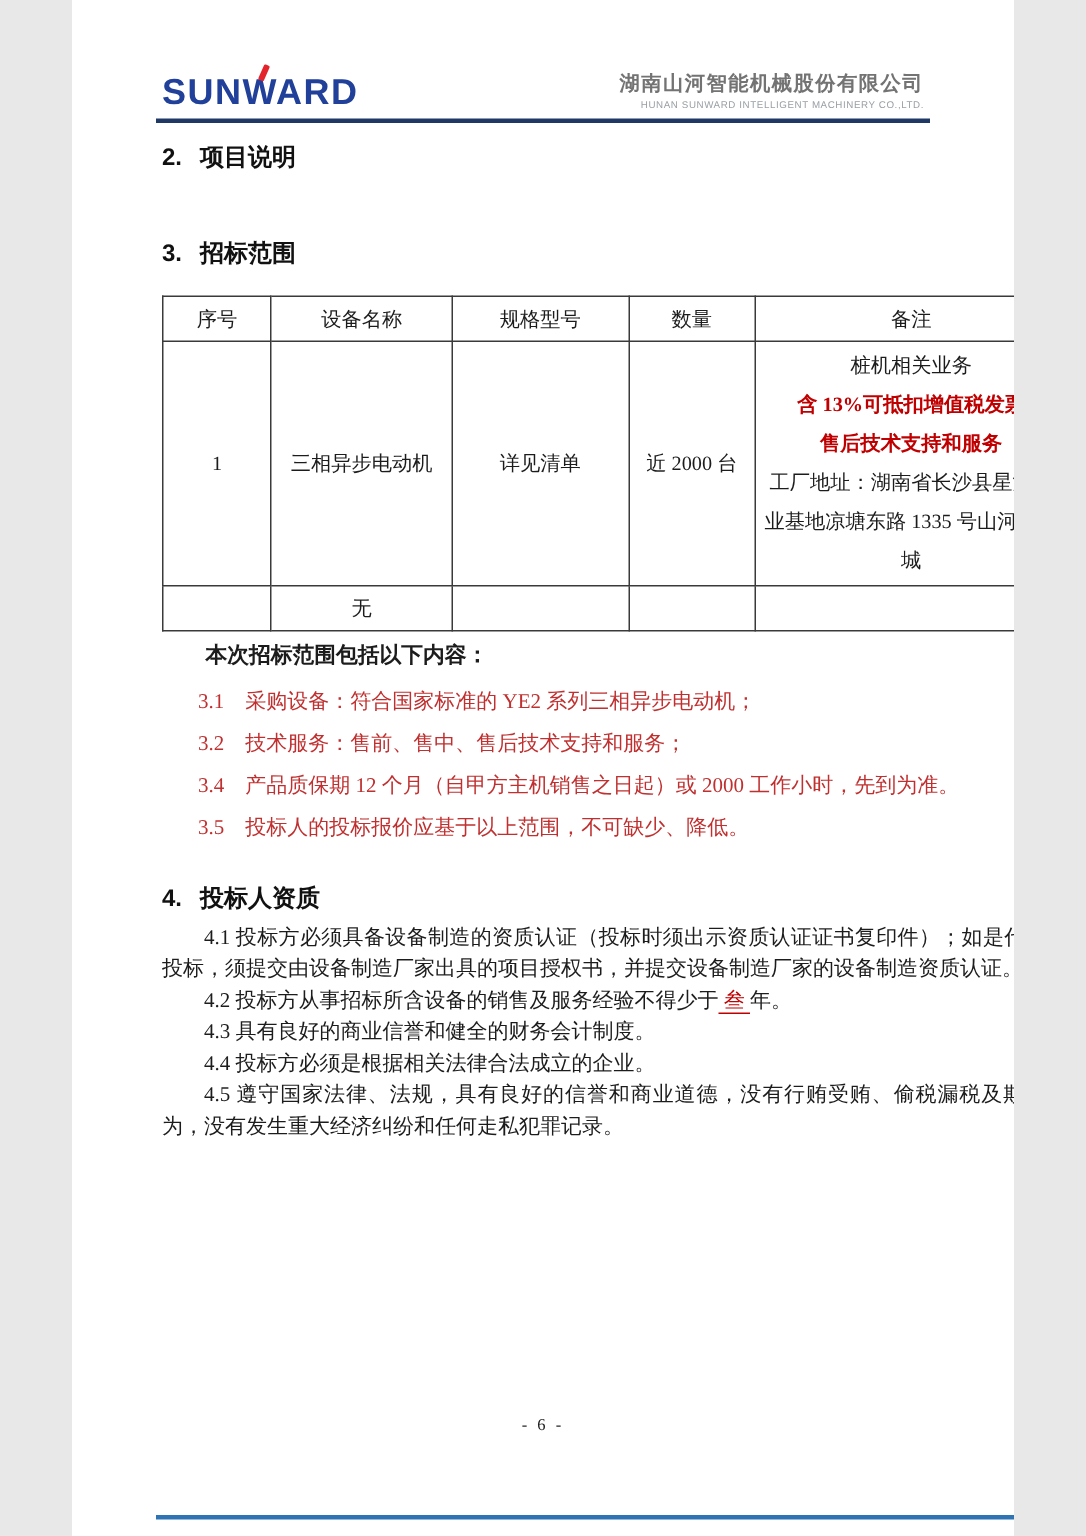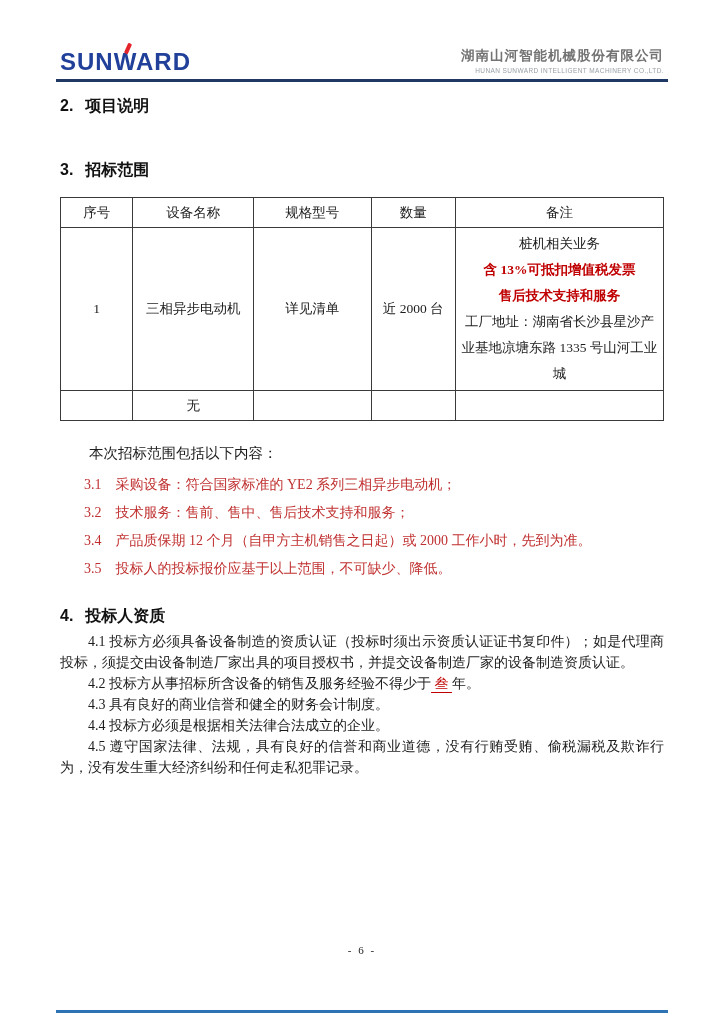--- a/index.html
+++ b/index.html
@@ -1,18 +1,18 @@
 <!DOCTYPE html>
 <html><head>
 <meta charset="utf-8">
 <style>
   * { margin:0; padding:0; box-sizing:border-box; }
   html,body { background:#e8e8e8; }
   .page {
-    width:724px; height:1024px; position:relative; background:#ffffff;
+    width:628px; height:1024px; position:relative; background:#ffffff;
     font-family:"Liberation Serif", serif; color:#1c1c1c; overflow:hidden;
     margin:0 auto;
   }
   .content { margin:0 60px; width:604px; }
 
   
   .header { display:flex; justify-content:space-between; align-items:flex-end;
             padding:44px 60px 0 60px; }
   .logo { position:relative; line-height:1; padding-top:6px; }
   .logo-text { font-family:"Liberation Sans", sans-serif; font-weight:bold;
@@ -47,21 +47,21 @@
                  vertical-align:middle; padding:3px 4px; font-weight:normal; }
   .scope-table th { height:30px; }
   .col-no { width:12%; } .col-name { width:20%; } .col-spec { width:19.5%; }
   .col-qty { width:14%; } .col-remark { width:34.5%; }
   .remark-cell { padding:4px 7px; }
   .remark-line { line-height:26px; text-align:center; }
   .remark-red { color:#c00000; font-weight:bold; }
   .row2 td { height:30px; }
 
   
-  .intro { margin-top:20px; font-size:14.5px; line-height:24px; text-indent:2em; }
+  .intro { margin-top:4px; font-size:14.5px; line-height:24px; text-indent:2em;font-weight:bold; }
   .red-items { margin-top:6px; }
   .red-item { color:#c03030; font-size:14px; line-height:28px; padding-left:24px; }
   .red-item .item-no { margin-right:14px; }
 
   
   .s4-para { font-size:14px; line-height:21px; text-align:justify; text-indent:2em; }
   .s4-first { margin-top:4px; }
 
   
   .footer-page-num { position:absolute; top:944px; left:0; width:100%;

